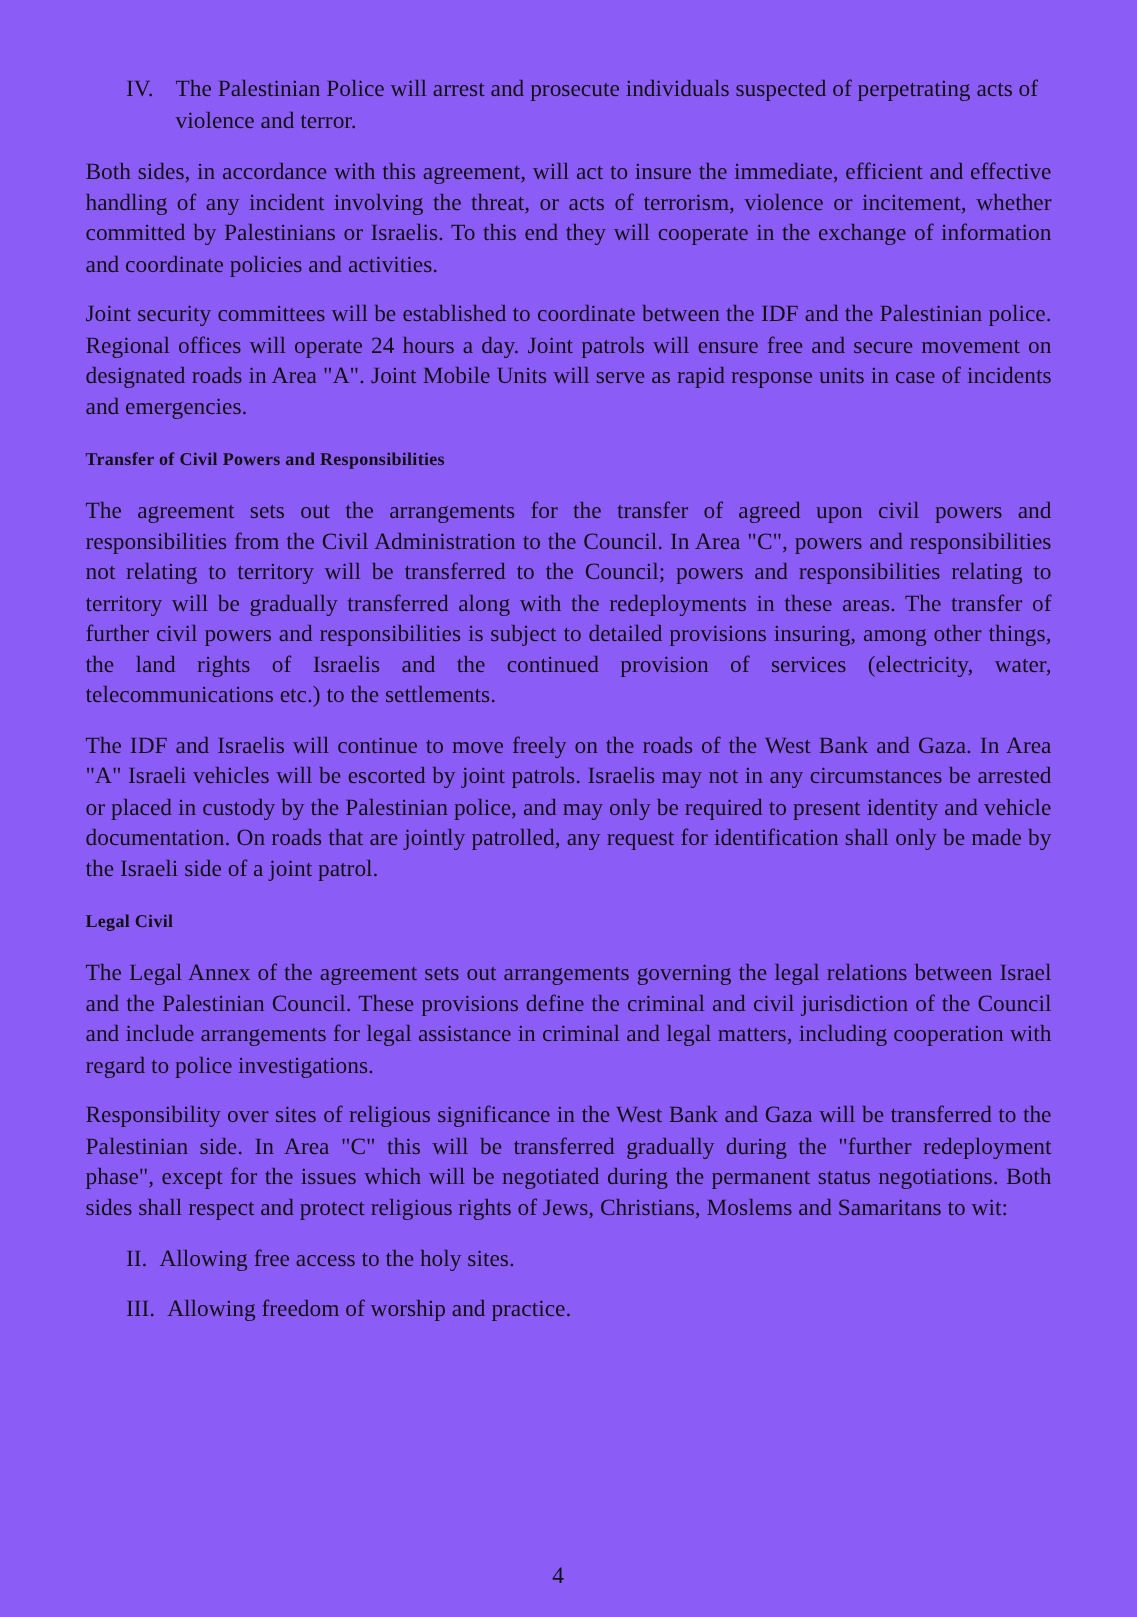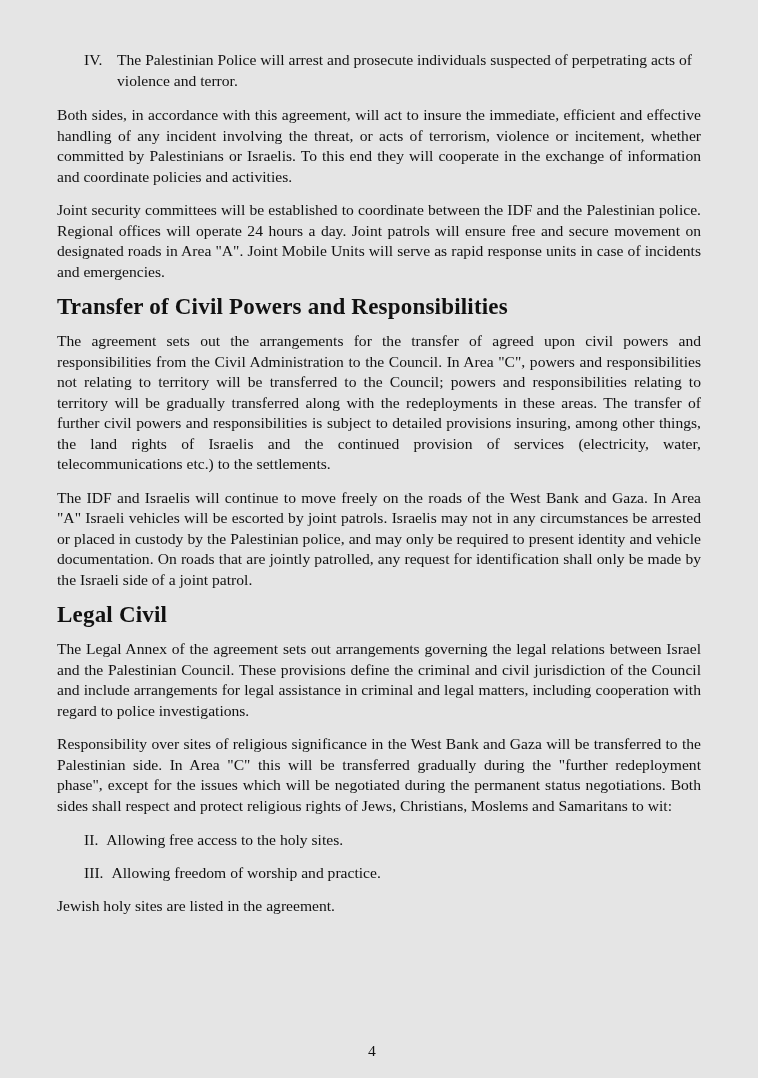--- a/index.html
+++ b/index.html
@@ -4,21 +4,21 @@
 <style>
   html, body {
     margin: 0;
     padding: 0;
     background: #ffffff;
   }
   .page {
     position: relative;
     width: 758px;
     height: 1078px;
-    background: #e5e5e5;
+    background: #8b5cf6;
     overflow: hidden;
     font-family: "Liberation Serif", serif;
     color: #111111;
   }
   .content {
     position: absolute;
     top: 50px;
     left: 57px;
     width: 644px;
     font-size: 15.6px;
@@ -36,21 +36,21 @@
     padding-left: 60px;
     margin-bottom: 14px;
     text-align: left;
   }
   .roman-item .marker {
     position: absolute;
     left: 27px;
     top: 0;
   }
   h2.section-heading {
-    font-size: 23px;
+    font-size: 12px;
     line-height: 23px;
     font-weight: 700;
     margin: 7px 0 13px 0;
     letter-spacing: 0.2px;
   }
   .holy-list {
     margin: 14px 0 13px 0;
   }
   .holy-item {
     padding-left: 27px;
@@ -99,18 +99,17 @@
 
     <div class="holy-list">
       <div class="holy-item">
         <span class="marker">II.</span><span>Allowing free access to the holy sites.</span>
       </div>
       <div class="holy-item">
         <span class="marker">III.</span><span>Allowing freedom of worship and practice.</span>
       </div>
     </div>
 
-    <p class="body-par closing-par">Jewish holy sites are listed in the agreement.</p>
 
   </div>
 
   <div class="page-number">4</div>
 </div>
 
 </body></html>

